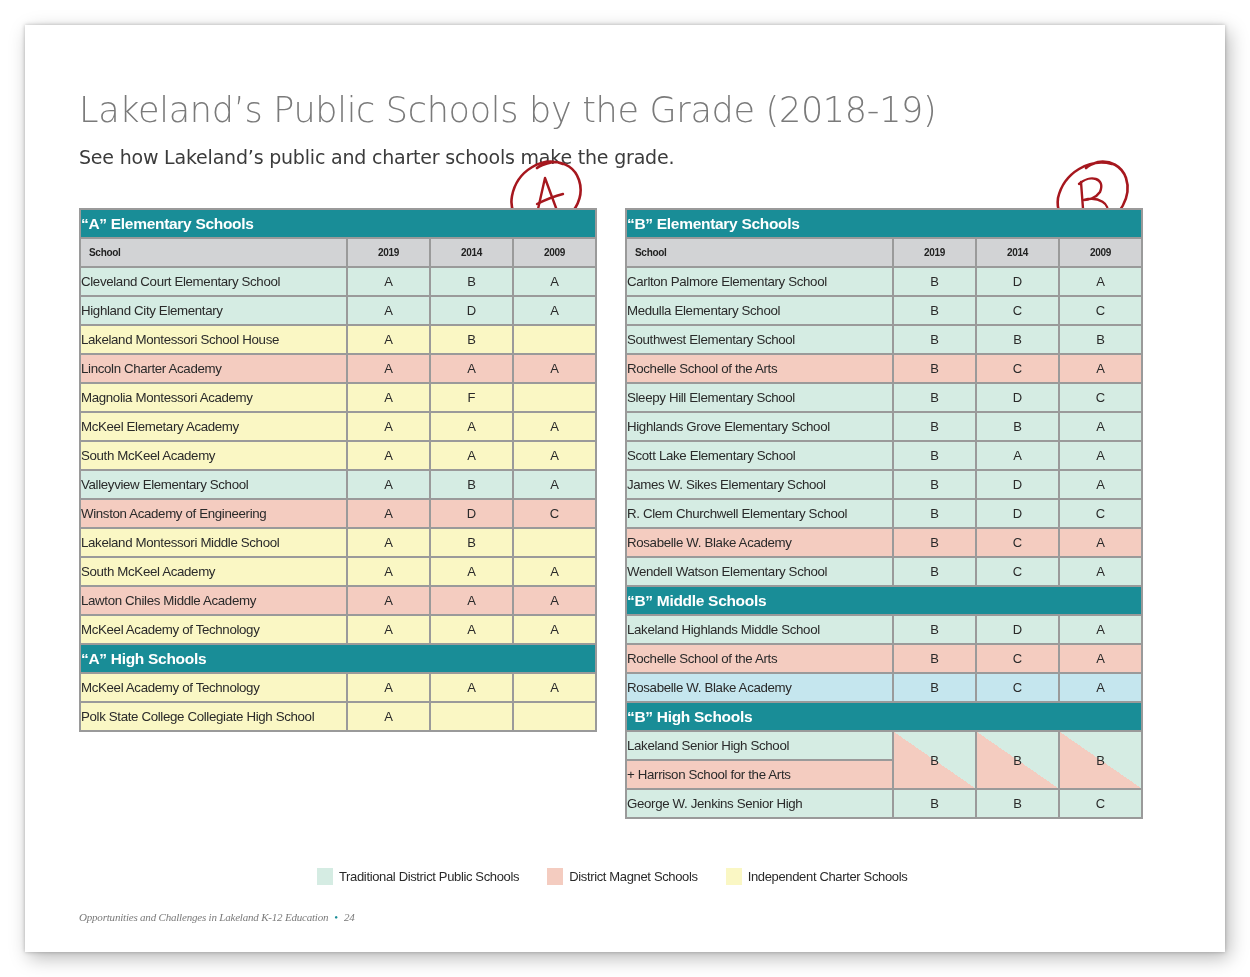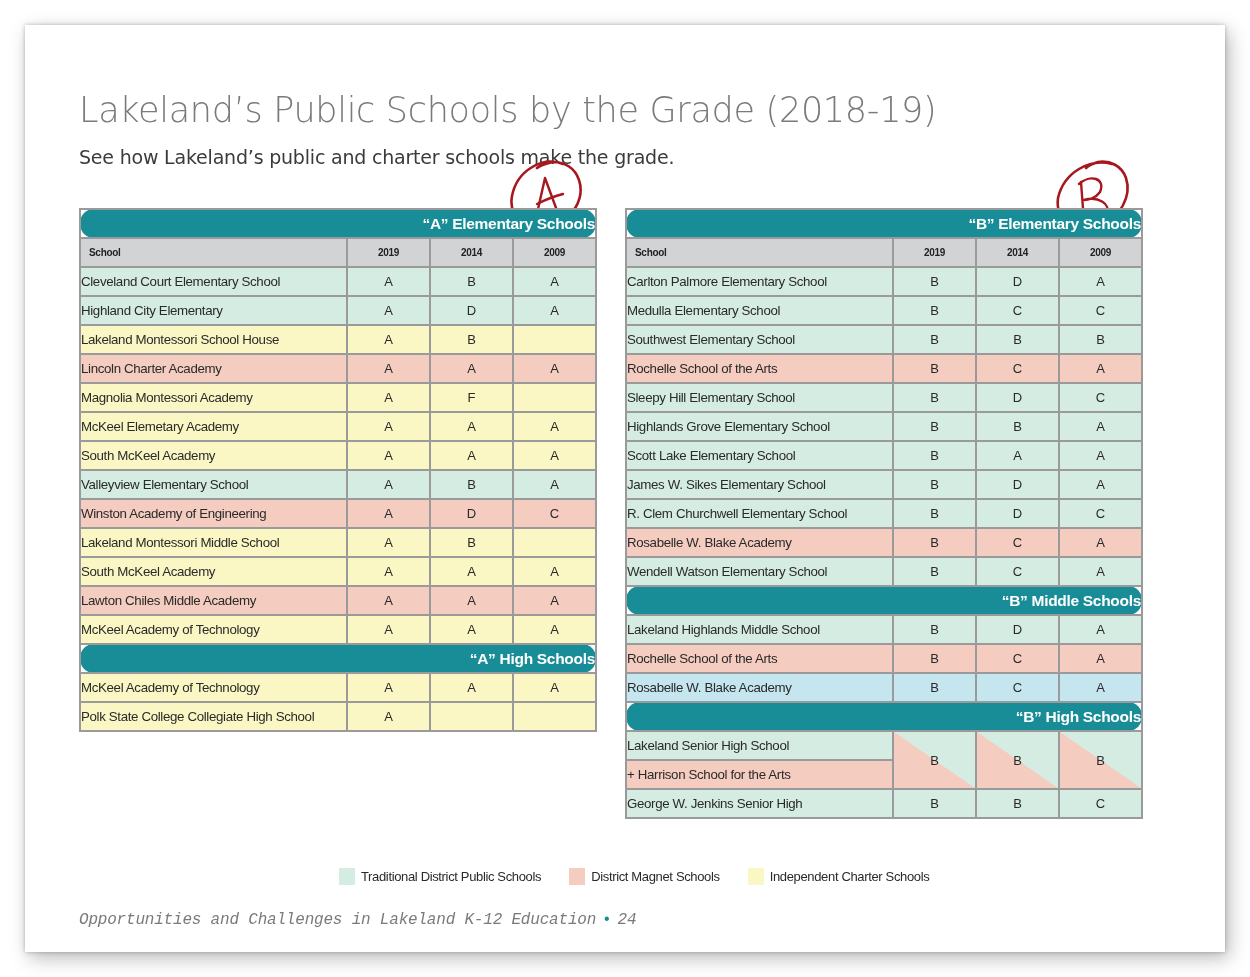--- a/index.html
+++ b/index.html
@@ -5,36 +5,36 @@
   html, body { margin:0; padding:0; }
   body { width:1250px; height:977px; background:#ffffff; position:relative; overflow:hidden; font-family:"Liberation Sans", sans-serif; }
   .page { position:absolute; left:25px; top:25px; width:1200px; height:927px; background:#fff;
           box-shadow: 0 0 4px rgba(0,0,0,0.25), 4px 6px 18px rgba(0,0,0,0.28); }
   .title { position:absolute; left:79px; top:90px; font-family:"DejaVu Sans", sans-serif; font-weight:200; font-size:35px; color:#7a7a7a; letter-spacing:-0.3px; margin:0; white-space:nowrap; font-stretch:condensed;text-align:right; }
   .subtitle { position:absolute; left:79px; top:146px; font-family:"DejaVu Sans", sans-serif; font-size:19px; color:#3b3b3b; margin:0; white-space:nowrap; letter-spacing:-0.2px; }
   table.grades { position:absolute; border-collapse:collapse; table-layout:fixed; font-family:"Liberation Sans", sans-serif; font-size:13px; color:#2a2a2a; }
   table.grades td, table.grades th { border:2px solid #9a9a9a; padding:0; height:27px; }
   table.grades col.c-name { width:267px; }
   table.grades col.c-yr { width:83px; }
-  .sec-head td { background:#198d97; color:#fff; font-weight:bold; font-size:15.5px; text-align:right; height:39px; border-color:#7fa9ad; letter-spacing:-0.3px;border-radius:14px; }
+  .sec-head td { background:#198d97; color:#fff; font-weight:bold; font-size:15.5px; text-align:left; height:39px; border-color:#7fa9ad; letter-spacing:-0.3px; }
   .col-head th { background:#d2d3d5; font-weight:bold; font-size:10px; color:#222; height:28px; letter-spacing:-0.3px; }
   .col-head th.name { text-align:left; padding-left:8px; }
   .col-head th.yr { text-align:center;margin-left:28px; }
   td.name { padding-left:8px; white-space:nowrap; letter-spacing:-0.35px; font-size:13.3px; }
   td.g { text-align:center; font-size:13px; }
   tr.t-trad td { background:#d5ece3; }
   tr.t-mag td { background:#f4ccc0; }
   tr.t-char td { background:#faf7c4; }
   tr.t-blue td { background:#c5e6ee; }
   td.split { background:linear-gradient(to top right, #f4ccc0 50%, #d5ece3 50%) !important; text-align:center; }
   .circle { position:absolute; }
-  .legend { position:absolute; top:868px; left:317px; display:flex; align-items:flex-start; font-size:13px; color:#2a2a2a; letter-spacing:-0.35px; white-space:nowrap;margin-left:22px; }
+  .legend { position:absolute; top:868px; left:317px; display:flex; align-items:flex-start; font-size:13px; color:#2a2a2a; letter-spacing:-0.35px; white-space:nowrap; }
   .legend .item { display:flex; align-items:center; margin-right:28px; }
   .legend .swatch { width:16px; height:17px; margin-right:6px; display:inline-block; }
-  .footer { position:absolute; left:79px; top:911px; font-family:Liberation Mono, monospace; font-style:italic; font-size:16px; color:#7a7a7a; white-space:nowrap; letter-spacing:-0.2px; }
+  .footer { position:absolute; left:79px; top:911px; font-family:Liberation Serif, serif; font-style:italic; font-size:11px; color:#7a7a7a; white-space:nowrap; letter-spacing:-0.2px; }
   .footer .dot { color:#198d97; margin:0 6px; font-style:normal; }
 </style>
 </head>
 <body>
 
 <div class="page"></div>
 
 <h1 class="title">Lakeland’s Public Schools by the Grade (2018-19)</h1>
 <p class="subtitle">See how Lakeland’s public and charter schools make the grade.</p>
 

